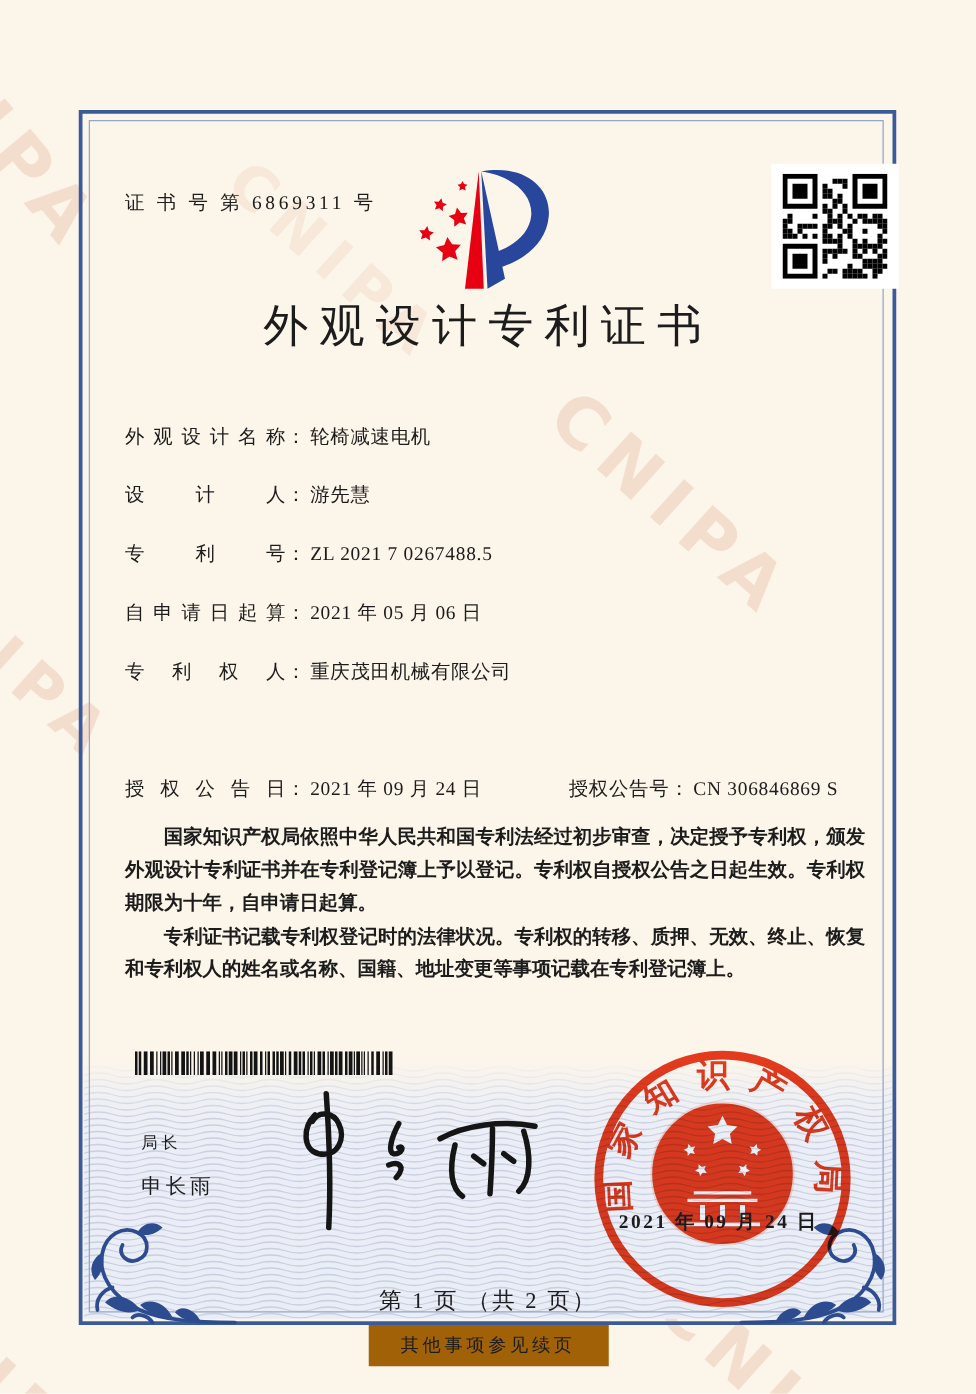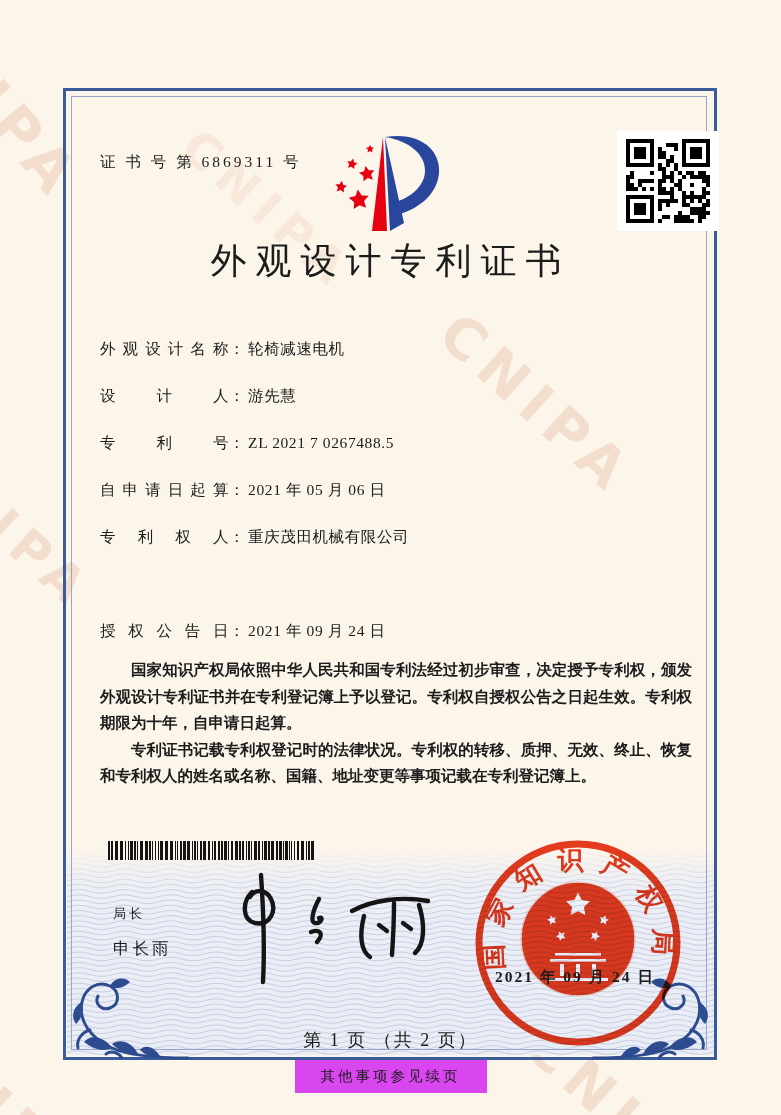--- a/index.html
+++ b/index.html
@@ -41,21 +41,21 @@
   .barcode{position:absolute;left:108px;top:841px;z-index:5;}
   .sig-title{position:absolute;left:113px;top:905px;font-size:13px;letter-spacing:3px;
       font-family:"Liberation Sans","DejaVu Sans",sans-serif;z-index:5;}
   .sig-name{position:absolute;left:113px;top:938px;font-size:16.5px;letter-spacing:3px;
       font-family:"Liberation Sans","DejaVu Sans",sans-serif;z-index:5;}
   .sigscript{position:absolute;left:222px;top:872px;z-index:6;}
   .seal{position:absolute;left:468px;top:833px;z-index:6;mix-blend-mode:multiply;opacity:.95;}
   .ornament{position:absolute;z-index:4;}
   .pageinfo{position:absolute;left:0;right:0;top:1028px;text-align:center;font-size:18px;
       letter-spacing:2px;z-index:5;}
-  .cont{position:absolute;left:50%;top:1060px;transform:translateX(-50%);background:#d946ef;
+  .cont{position:absolute;left:50%;top:1060px;transform:translateX(-50%);background:#a16207;
       padding:7px 26px;font-size:14.5px;letter-spacing:3px;z-index:5;white-space:nowrap;}
 </style>
 </head>
 <body>
 
 <div class="page">
 
   <div class="wm" style="left:-62px;top:-18px;font-size:58px;transform:rotate(50deg);">CNIPA</div>
   <div class="wm" style="left:208px;top:118px;font-size:48px;transform:rotate(42deg);opacity:.55;">CNIPA</div>
   <div class="wm" style="left:470px;top:300px;font-size:56px;transform:rotate(42deg);">CNIPA</div>
@@ -308,20 +308,23 @@
     <span class="flabel">专利号</span><span class="fsep">：</span><span>ZL 2021 7 0267488.5</span>
   </div>
   <div class="frow" style="top:480px;">
     <span class="flabel">自申请日起算</span><span class="fsep">：</span><span>2021 年 05 月 06 日</span>
   </div>
   <div class="frow" style="top:527px;">
     <span class="flabel">专利权人</span><span class="fsep">：</span><span>重庆茂田机械有限公司</span>
   </div>
   <div class="frow" style="top:621px;">
     <span class="flabel">授权公告日</span><span class="fsep">：</span><span>2021 年 09 月 24 日</span>
+    <span class="grant2">
+      <span>授权公告号</span><span class="fsep">：</span><span>CN 306846869 S</span>
+    </span>
   </div>
 
   <div class="paras">
     <p>国家知识产权局依照中华人民共和国专利法经过初步审查，决定授予专利权，颁发外观设计专利证书并在专利登记簿上予以登记。专利权自授权公告之日起生效。专利权期限为十年，自申请日起算。</p>
     <p>专利证书记载专利权登记时的法律状况。专利权的转移、质押、无效、终止、恢复和专利权人的姓名或名称、国籍、地址变更等事项记载在专利登记簿上。</p>
   </div>
 
   <svg id="barcode" class="barcode" width="207" height="19">
       <rect x="0" y="0" width="2" height="19" fill="#141414"></rect>
       <rect x="3" y="0" width="2" height="19" fill="#141414"></rect>

